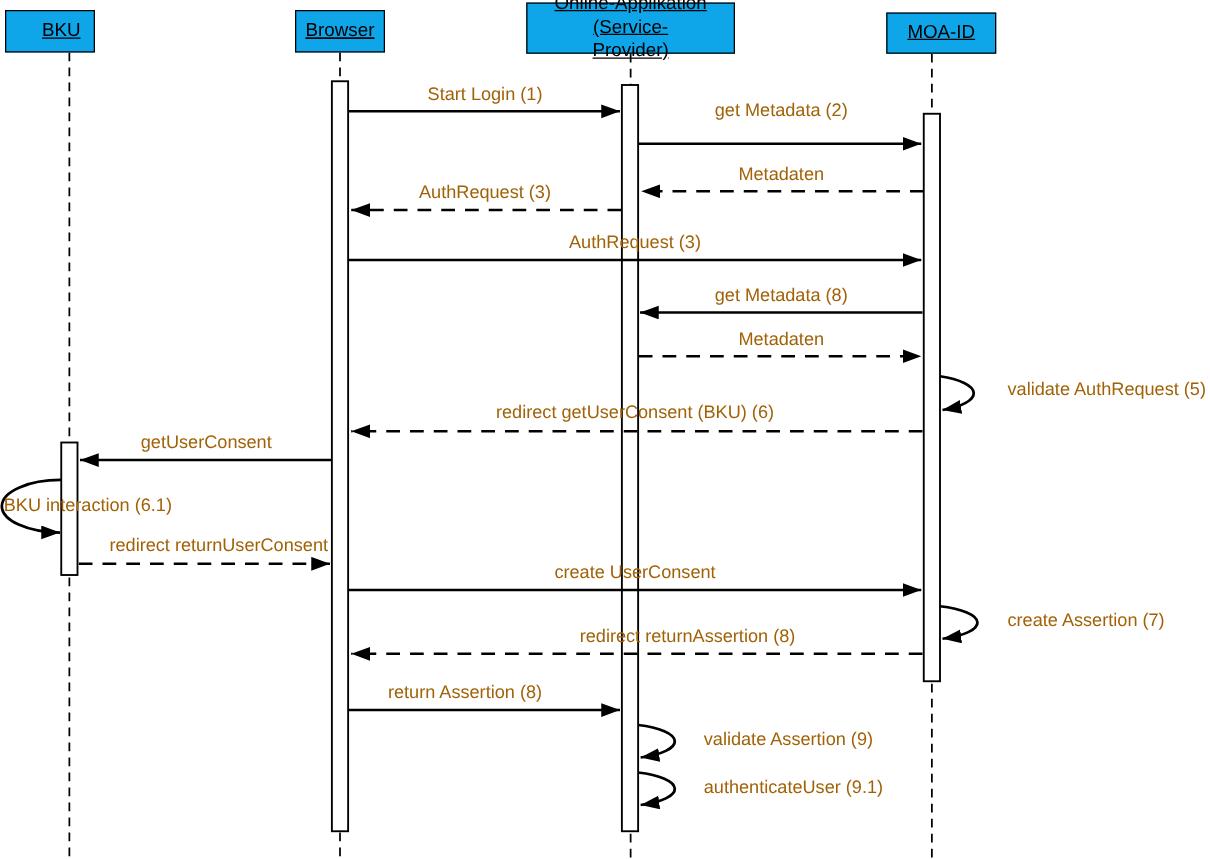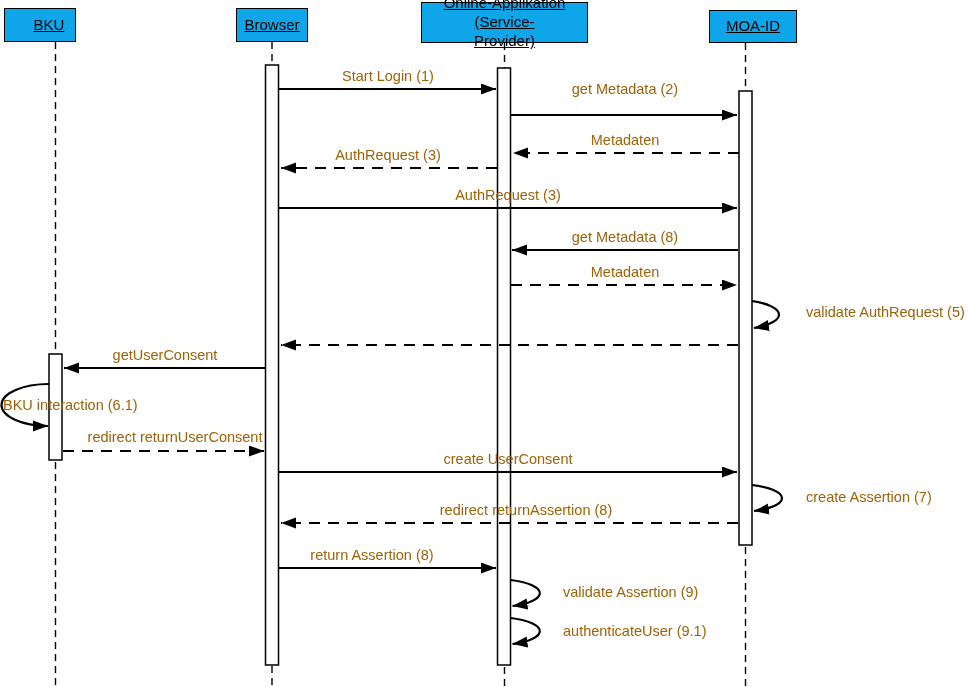--- a/index.html
+++ b/index.html
@@ -117,23 +117,24 @@
   </div>
 
   <div class="msg-label" style="left:388px; top:76px;">Start Login (1)</div>
   <div class="msg-label" style="left:625px; top:89px;">get Metadata (2)</div>
   <div class="msg-label" style="left:625px; top:140px;">Metadaten</div>
   <div class="msg-label" style="left:388px; top:155px;">AuthRequest (3)</div>
   <div class="msg-label" style="left:508px; top:195px;">AuthRequest (3)</div>
   <div class="msg-label" style="left:625px; top:237px;">get Metadata (8)</div>
   <div class="msg-label" style="left:625px; top:272px;">Metadaten</div>
   <div class="msg-label left-anchored" style="left:806px; top:312px;">validate AuthRequest (5)</div>
+  <div class="msg-label" style="left:508px; top:331px;">redirect getUserConsent (BKU) (6)</div>
   <div class="msg-label" style="left:165px; top:355px;">getUserConsent</div>
   <div class="msg-label left-anchored" style="left:3px; top:405px;">BKU interaction (6.1)</div>
   <div class="msg-label" style="left:163px; top:437px;margin-left:12px;">redirect returnUserConsent</div>
   <div class="msg-label" style="left:508px; top:459px;">create UserConsent</div>
   <div class="msg-label left-anchored" style="left:806px; top:497px;">create Assertion (7)</div>
-  <div class="msg-label" style="left:508px; top:510px;padding-left:36px;">redirect returnAssertion (8)</div>
+  <div class="msg-label" style="left:532px; top:510px;padding-left:36px;">redirect returnAssertion (8)</div>
   <div class="msg-label" style="left:372px; top:555px;">return Assertion (8)</div>
   <div class="msg-label left-anchored" style="left:563px; top:592px;">validate Assertion (9)</div>
   <div class="msg-label left-anchored" style="left:563px; top:631px;">authenticateUser (9.1)</div>
 
 </div>
 
 </body></html>

